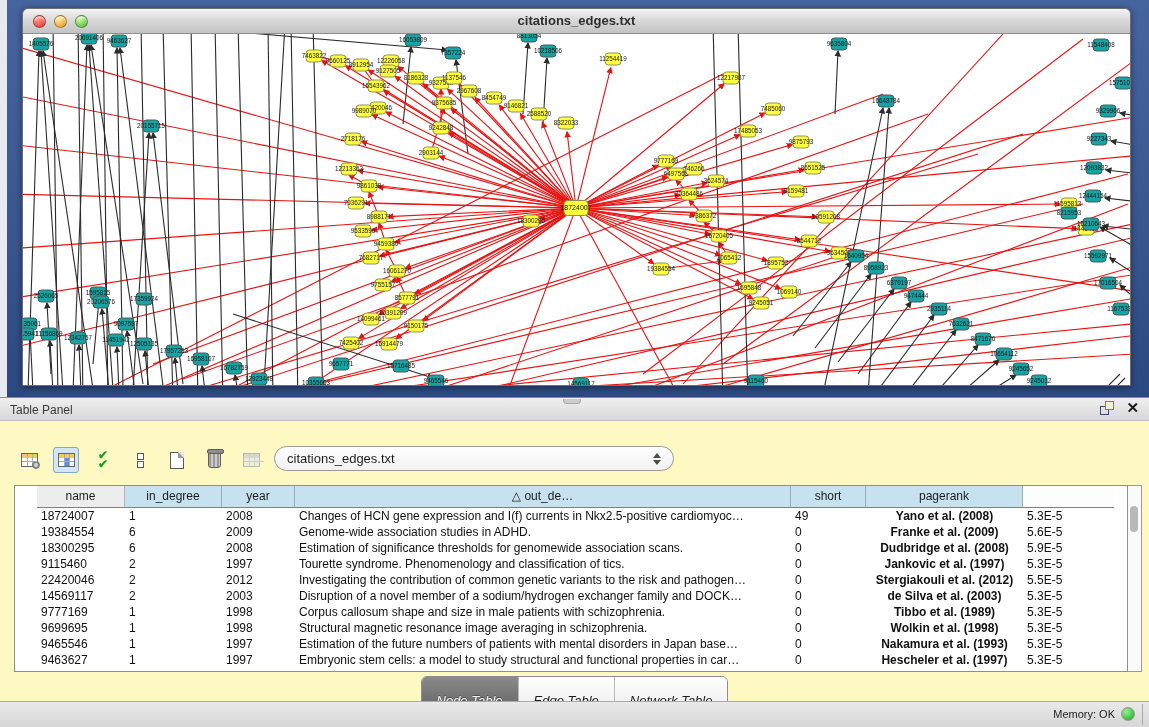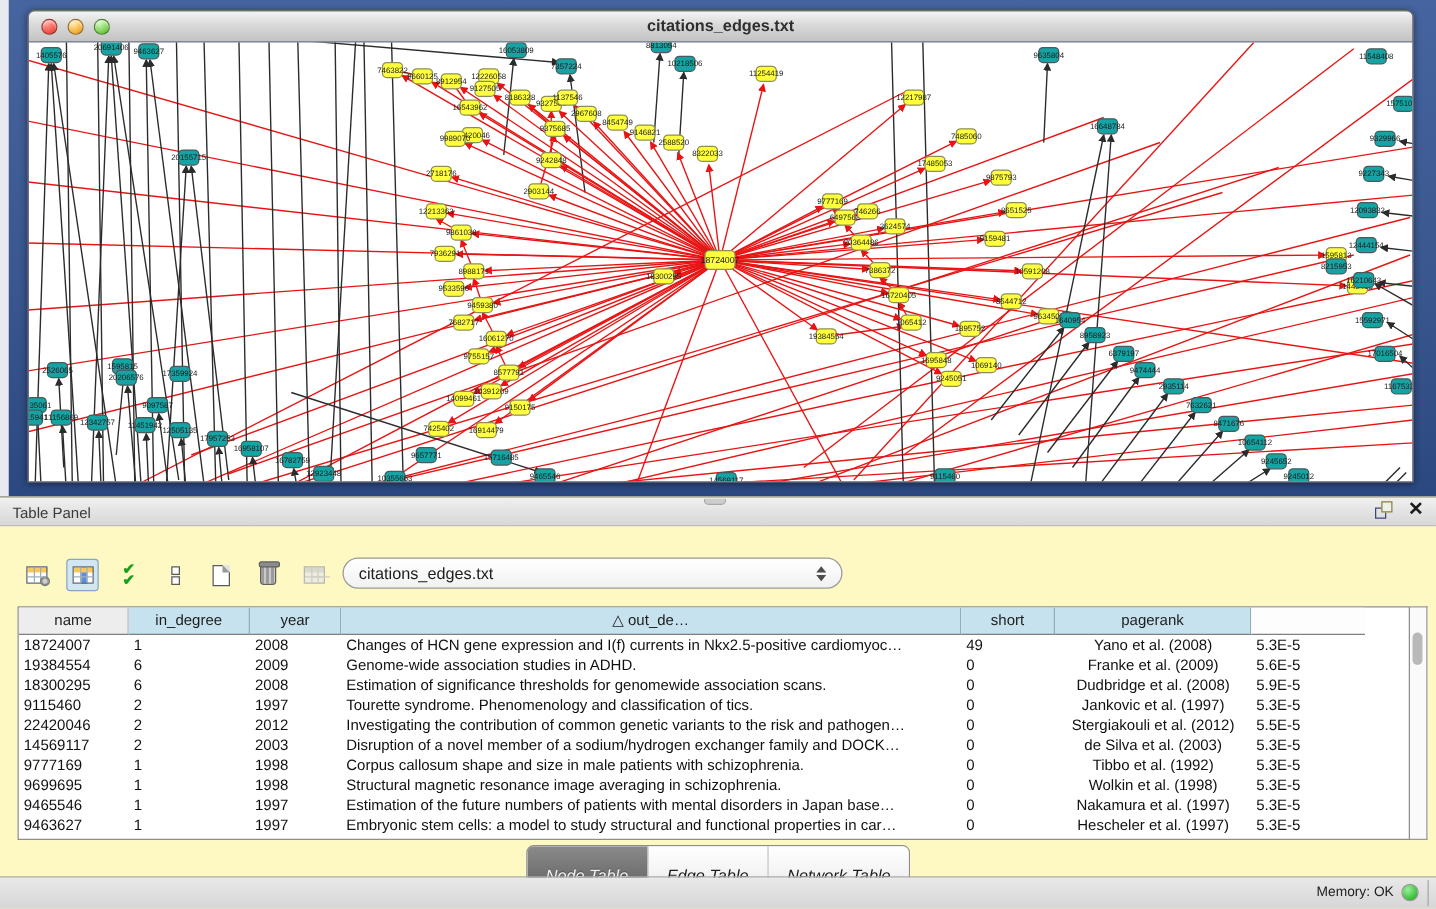--- a/index.html
+++ b/index.html
@@ -62,28 +62,28 @@
       background:linear-gradient(180deg,#ffffff,#f1f1f1); display:flex; align-items:center; padding:0 12px; }
   .table-select .val { font-size:13px; color:#1d1d1d; flex:1; }
   .stepper { display:flex; flex-direction:column; gap:2px; }
   .stepper i { width:0; height:0; border-left:4px solid transparent; border-right:4px solid transparent; }
   .stepper .up { border-bottom:5px solid #4c4c4c; }
   .stepper .dn { border-top:5px solid #4c4c4c; }
 
   
   .table-wrap { position:absolute; left:14px; top:88px; width:1128px; height:187px; display:flex; }
   .data-table { width:1114px; background:#fff; border:1px solid #8e8e8e; overflow:hidden; }
-  .thead-row,.tr { display:grid; grid-template-columns:88px 97px 73px 496px 75px 157px 91px 1fr; }
+  .thead-row,.tr { display:grid; grid-template-columns:88px 97px 73px 496px 75px 157px 91px 1fr;margin-left:22px; }
   .th { height:22px; line-height:21px; font-size:12px; color:#1d1d1d; text-align:center; background:#c6e2ee;
       border-right:1px solid #93aeb9; border-bottom:1px solid #7f7f7f; overflow:hidden; white-space:nowrap; }
   .th.plain { background:#ededed; border-right-color:#b5b5b5; }
   .th.filler { background:#fdfdfd; border-right:none; }
   .td { height:16px; line-height:16px; font-size:12px; color:#111; padding:0 4px; overflow:hidden;
       white-space:nowrap; text-overflow:ellipsis; }
-  .td.c { text-align:center; }
+  .td.c { text-align:center;font-weight:bold; }
   .vscroll { width:14px; background:#fafafa; border:1px solid #9a9a9a; border-left:none; position:relative; }
   .vscroll .thumb { position:absolute; left:2px; top:20px; width:8px; height:26px; border-radius:5px; background:#b9b9b9; }
 
   
   .tabbar { position:absolute; left:0; top:279px; width:100%; display:flex; justify-content:center; }
   .segmented { display:flex; border:1px solid #8d8d8d; border-radius:6px; overflow:hidden;
       background:#fff; box-shadow:0 1px 1px rgba(255,255,255,.7); }
   .seg { padding:16px 15px 4px; font-size:13px; color:#1c1c1c; background:linear-gradient(180deg,#ffffff,#ececec);
       border-right:1px solid #b9b9b9; cursor:default;font-style:italic; }
   .seg:last-child { border-right:none; }
@@ -656,41 +656,41 @@
             <div class="td c">de Silva et al. (2003)</div>
             <div class="td">5.3E-5</div>
             <div class="td"></div>
           </div>
           <div class="tr">
             <div class="td">9777169</div>
             <div class="td">1</div>
             <div class="td">1998</div>
             <div class="td">Corpus callosum shape and size in male patients with schizophrenia.</div>
             <div class="td">0</div>
-            <div class="td c">Tibbo et al. (1992)</div>
+            <div class="td c">Tibbo et al. (1989)</div>
             <div class="td">5.3E-5</div>
             <div class="td"></div>
           </div>
           <div class="tr">
             <div class="td">9699695</div>
             <div class="td">1</div>
             <div class="td">1998</div>
             <div class="td">Structural magnetic resonance image averaging in schizophrenia.</div>
             <div class="td">0</div>
             <div class="td c">Wolkin et al. (1998)</div>
             <div class="td">5.3E-5</div>
             <div class="td"></div>
           </div>
           <div class="tr">
             <div class="td">9465546</div>
             <div class="td">1</div>
             <div class="td">1997</div>
             <div class="td">Estimation of the future numbers of patients with mental disorders in Japan base…</div>
             <div class="td">0</div>
-            <div class="td c">Nakamura et al. (1997)</div>
+            <div class="td c">Nakamura et al. (1993)</div>
             <div class="td">5.3E-5</div>
             <div class="td"></div>
           </div>
           <div class="tr">
             <div class="td">9463627</div>
             <div class="td">1</div>
             <div class="td">1997</div>
             <div class="td">Embryonic stem cells: a model to study structural and functional properties in car…</div>
             <div class="td">0</div>
             <div class="td c">Hescheler et al. (1997)</div>

